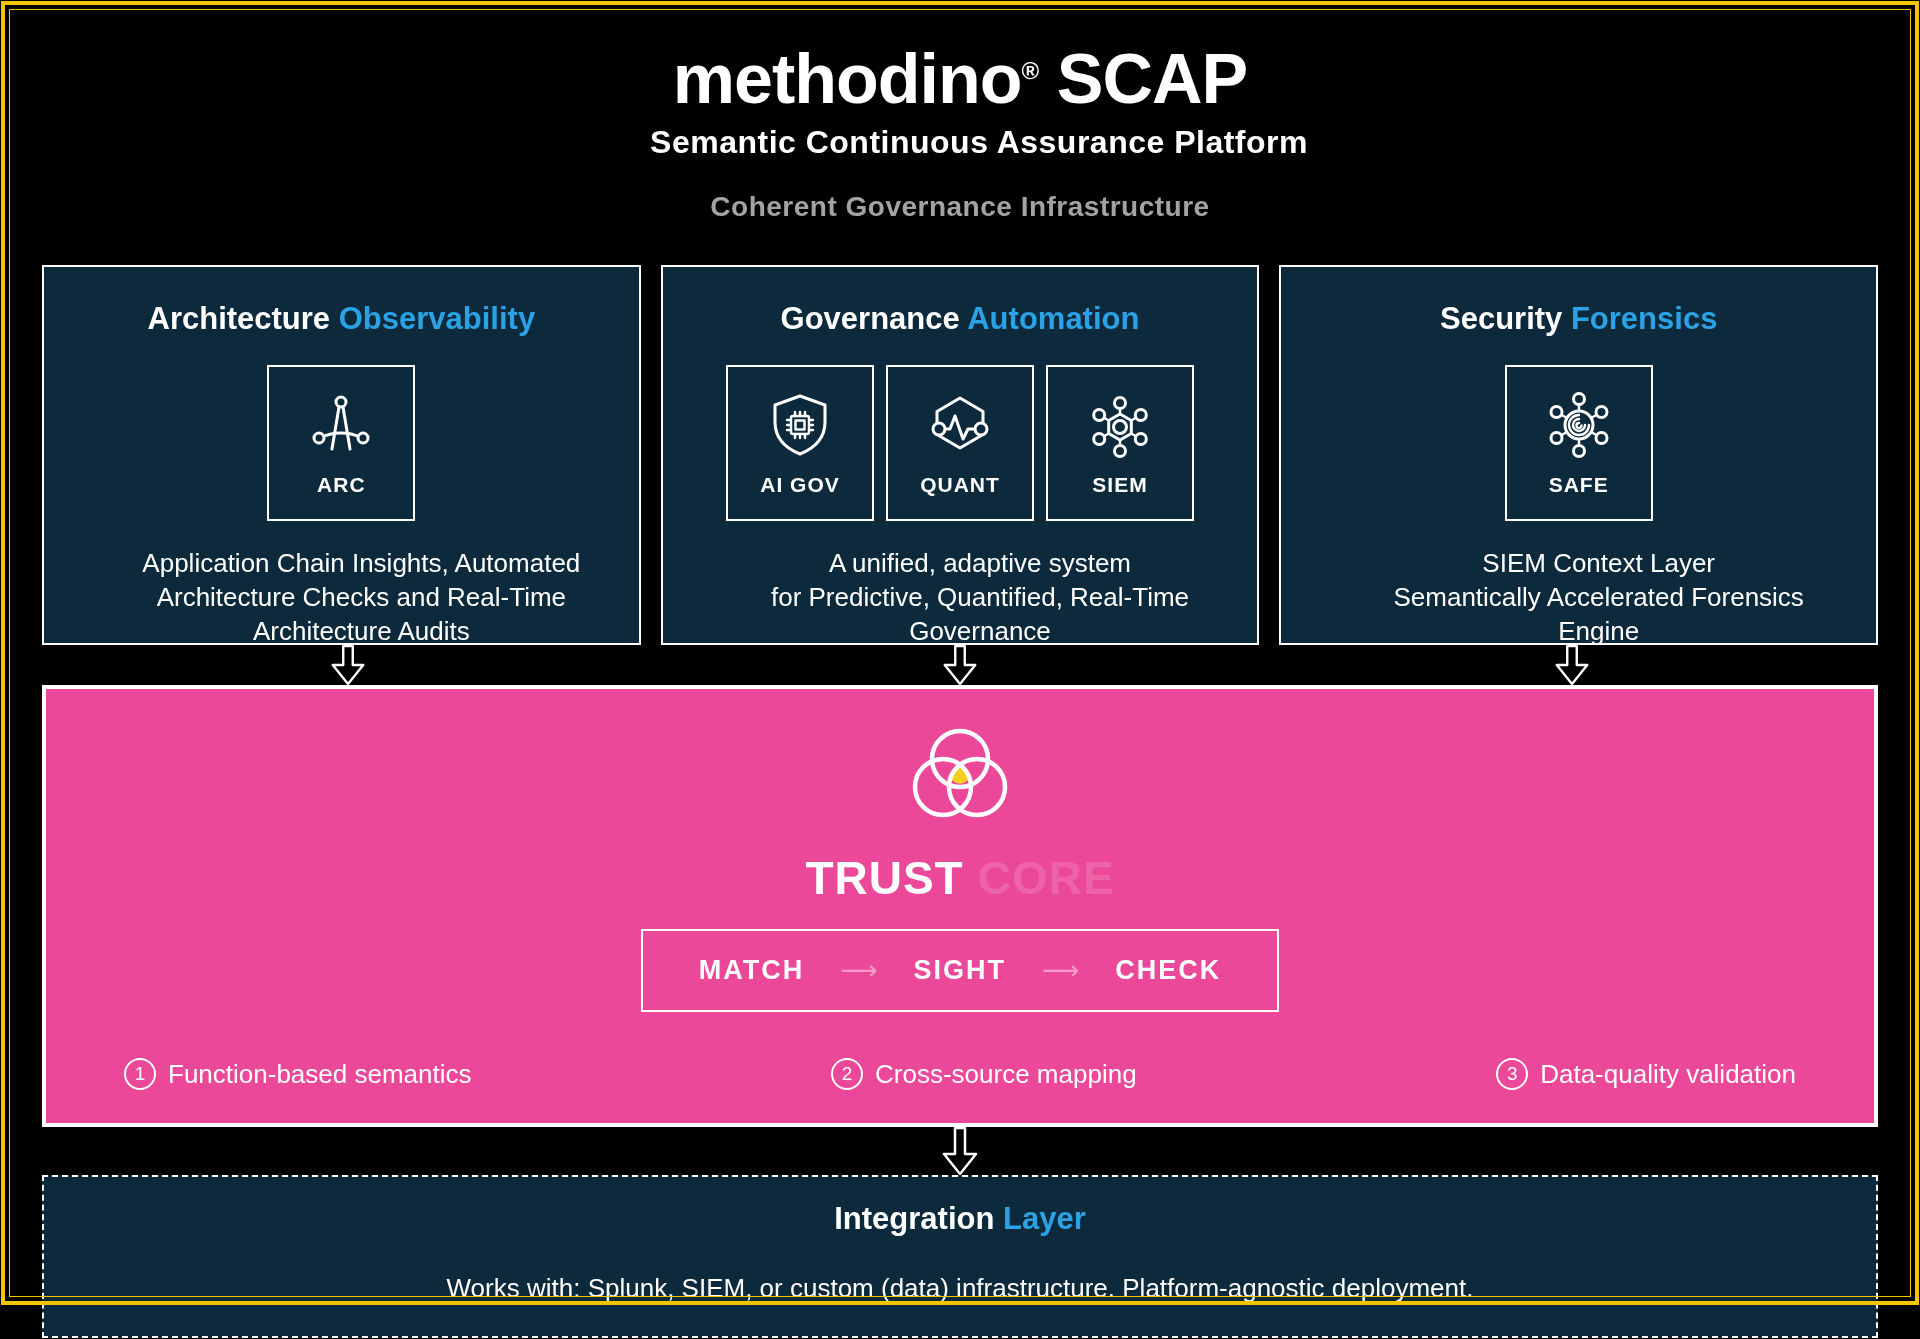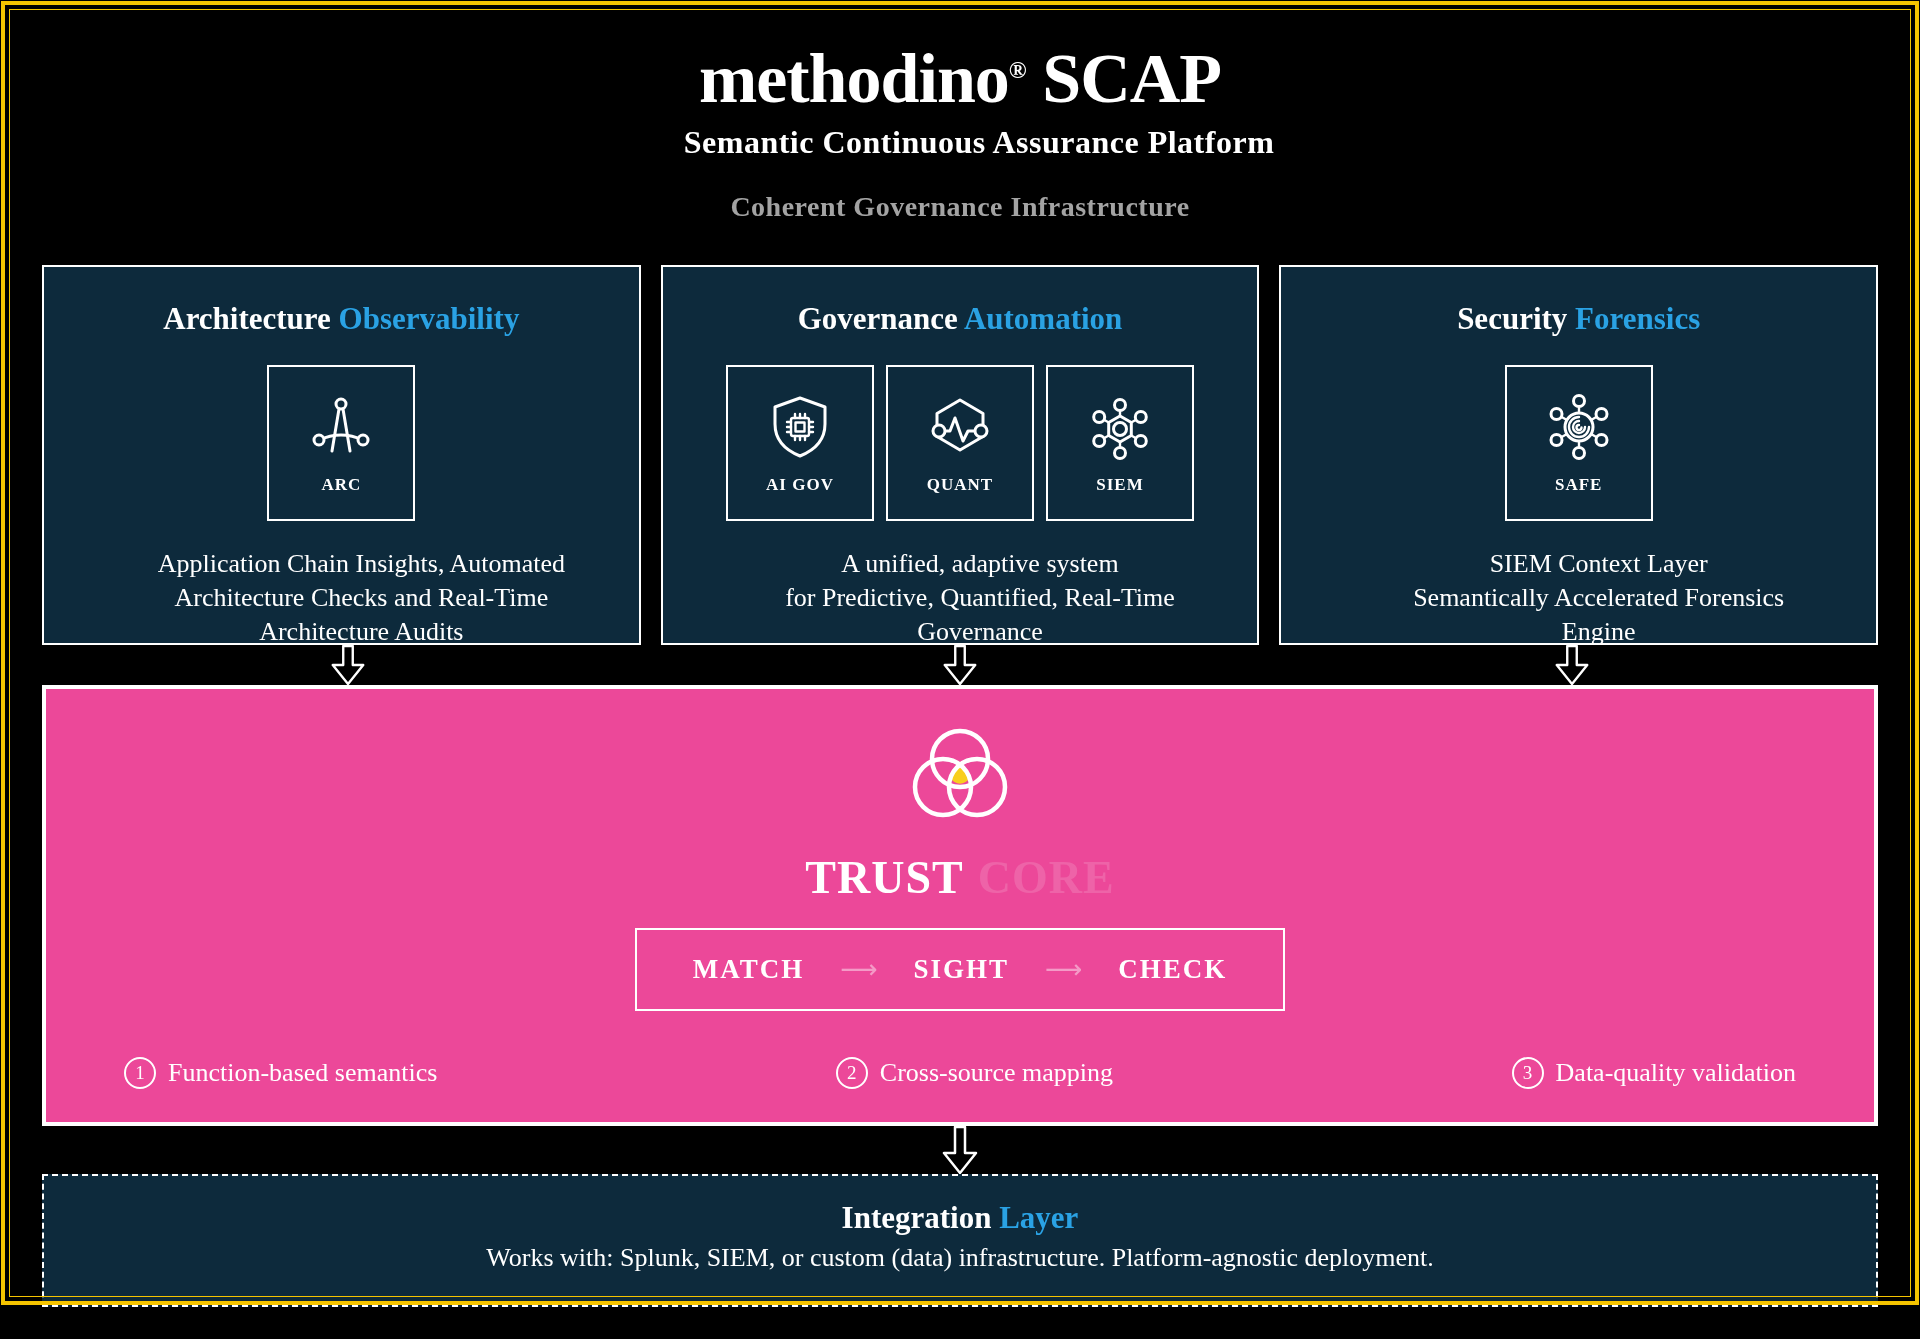--- a/index.html
+++ b/index.html
@@ -1,39 +1,39 @@
 <!DOCTYPE html>
 <html><head>
 <meta charset="utf-8">
 <style>
   * { margin:0; padding:0; box-sizing:border-box; }
   html,body { width:1920px; height:1339px; background:#000; overflow:hidden;
               font-family:"Liberation Sans", sans-serif; color:#fff; }
   .frame-outer { position:absolute; inset:1px; border:4px solid #f5c400; pointer-events:none; z-index:50; }
   .frame-inner { position:absolute; inset:9px; border:1px solid #f5c400; pointer-events:none; z-index:50; }
 
-  .page { position:relative; width:1920px; height:1306px;font-family:Liberation Serif, serif; }
+  .page { position:relative; width:1920px; height:1306px; }
 
   
   .header { text-align:center; padding-top:44px; }
   .brand-line { font-size:70px; font-weight:800; letter-spacing:-1px; line-height:1.0; }
   .brand-line sup { font-size:24px; font-weight:700; vertical-align:super; }
   .subtitle { font-size:32px; font-weight:700; margin-top:10px; letter-spacing:0.5px;padding-left:38px; }
   .tagline { font-size:28px; font-weight:700; color:#a3a3a3; margin-top:30px; letter-spacing:0.5px; }
 
   
   .cards { display:flex; gap:20px; margin:42px 42px 0; }
   .card { flex:1; background:#0d2a3c; border:2px solid #fff; height:380px;
           text-align:center; padding-top:34px; }
   .card-title { font-size:31px; font-weight:700; }
   .blue { color:#2aa2e4; }
   .modules { display:flex; justify-content:center; gap:12px; margin-top:28px; }
   .module { width:148px; height:156px; border:2px solid #fff; display:flex;
             flex-direction:column; align-items:center; justify-content:center; gap:8px; }
-  .module-label { font-size:17px; font-weight:700; letter-spacing:1px; }
+  .module-label { font-size:21px; font-weight:700; letter-spacing:1px; }
   .card-desc { margin-top:26px; font-size:26px; line-height:1.3; white-space:pre-line; padding:0 18px;margin-left:40px; }
 
   
   .arrow-row { display:flex; margin:0 42px; height:40px; }
   .arrow-cell { flex:1; display:flex; justify-content:center; }
   .arrow-mid-row { display:flex; justify-content:center; height:48px; }
   .down-arrow { display:block; }
 
   
   .trust { margin:0 42px; border:4px solid #fff; background:#ec4899; text-align:center;
@@ -49,21 +49,21 @@
               padding:0 78px; margin-top:46px; }
   .feature { display:flex; align-items:center; gap:12px; font-size:26px; }
   .feature-num { width:32px; height:32px; border:2px solid #fff; border-radius:50%;
                  display:inline-flex; align-items:center; justify-content:center;
                  font-size:19px; font-weight:400; flex:0 0 auto; }
 
   
   .integration { margin:0 42px; border:2px dashed #fff; background:#0d2a3c;
                  text-align:center; padding:24px 12px 32px; }
   .int-title { font-size:31px; font-weight:700; }
-  .int-desc { font-size:26px; margin-top:7px; }
+  .int-desc { font-size:26px; margin-top:36px; }
 
   svg .s { stroke:#fff; fill:none; stroke-width:3; stroke-linecap:round; stroke-linejoin:round; }
   svg .s2 { stroke:#fff; fill:none; stroke-width:2.4; stroke-linecap:round; stroke-linejoin:round; }
   svg .fillnavy { fill:#0d2a3c; }
 </style>
 </head>
 <body>
 
 <div class="page">
   <div class="frame-outer"></div>

